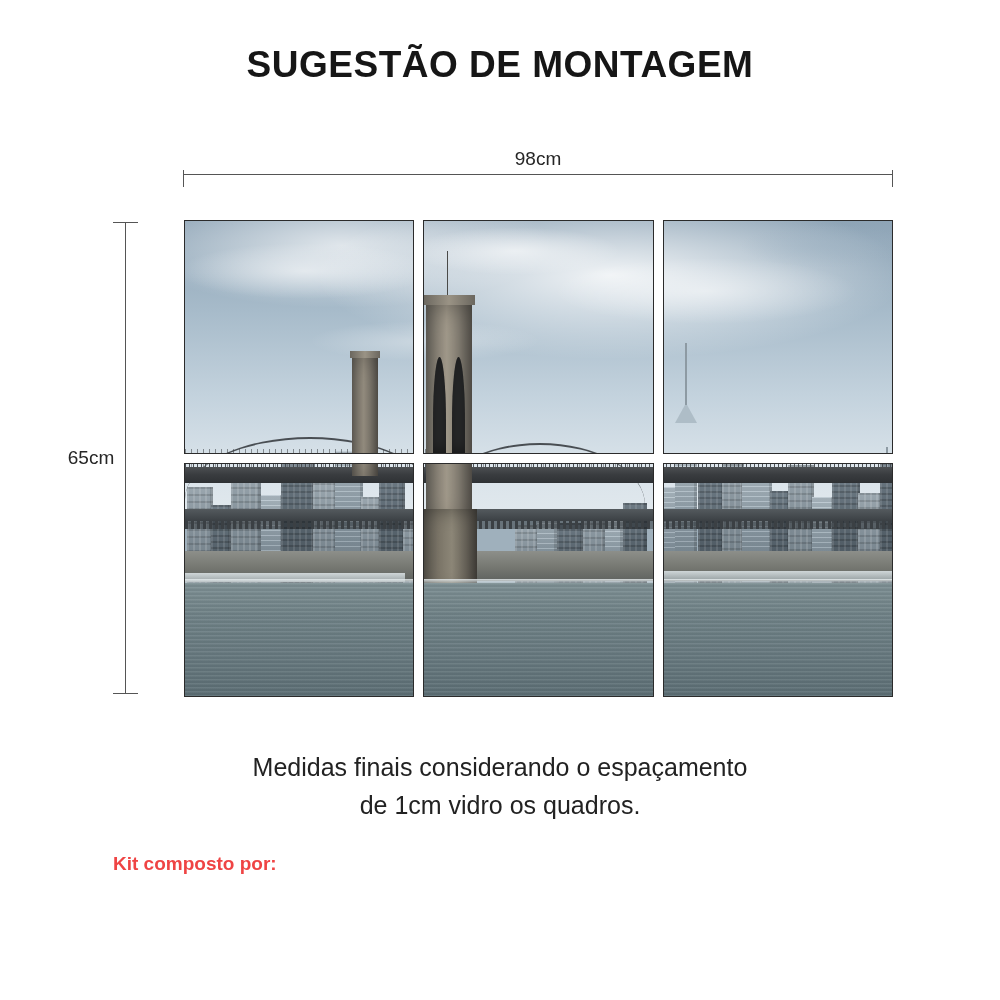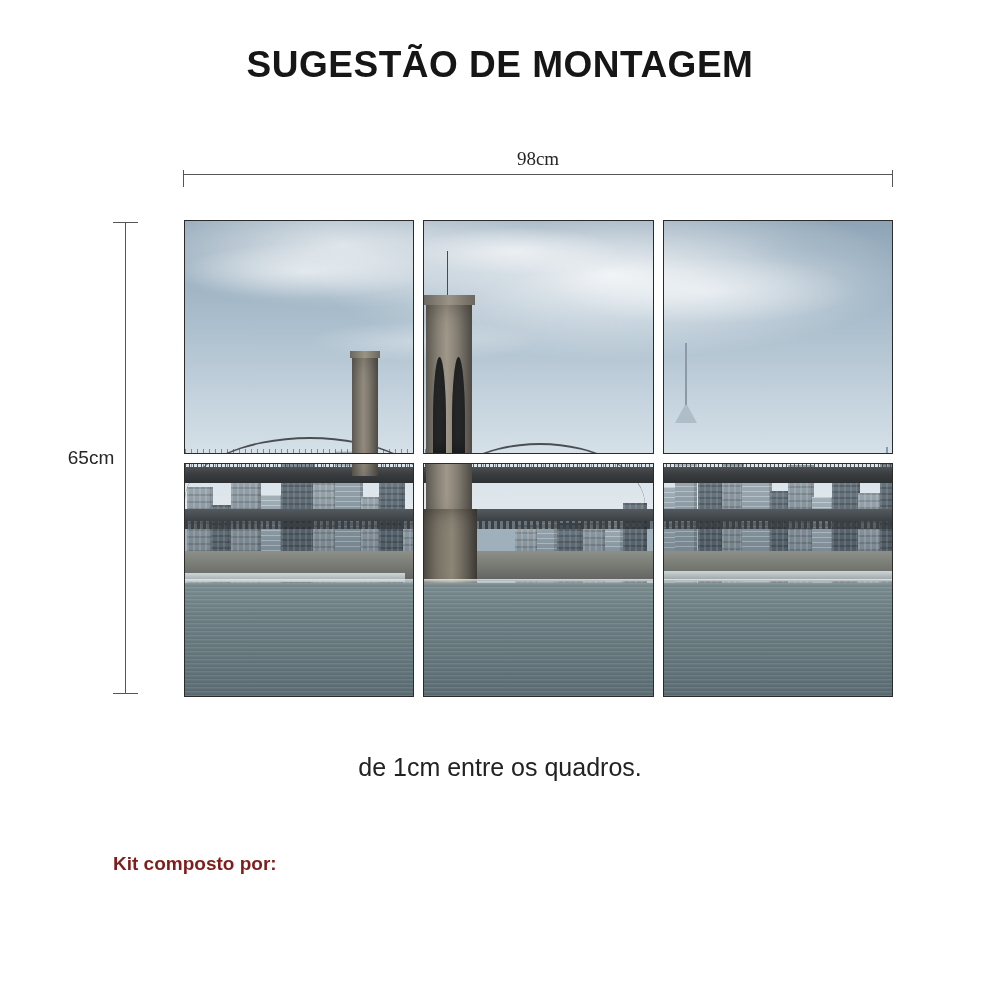--- a/index.html
+++ b/index.html
@@ -29,21 +29,20 @@
     color: #161616;
   }
 
   
   .dim-top {
     position: absolute;
     left: 183px;
     top: 148px;
     width: 710px;
     height: 42px;
-    font-family: Liberation Serif, serif;
   }
   .dim-top .line {
     position: absolute;
     top: 26px;
     left: 0;
     width: 710px;
     height: 1px;
     background: #555;
   }
   .dim-top .cap {
@@ -301,21 +300,21 @@
   
   .kit {
     position: absolute;
     left: 113px;
     top: 853px;
     width: 600px;
   }
   .kit-title {
     font-size: 19px;
     font-weight: bold;
-    color: #7f1d1d;
+    color: #ef4444;
     margin-bottom: 5px;
   }
   .kit-line {
     font-size: 19px;
     color: #1f1f1f;
   }
 </style>
 </head>
 <body>
 
@@ -545,18 +544,19 @@
 
         <div class="waterline"></div>
         <div class="water"></div>
       </div>
     </div>
   </div>
 
 </div>
 
 <div class="caption">
-  <div>de 1cm entre os quadros.</div>
+  <div>Medidas finais considerando o espaçamento</div>
+  <div>de 1cm vidro os quadros.</div>
 </div>
 
 <div class="kit">
   <div class="kit-title">Kit composto por:</div>
 </div>
 
 </body></html>

